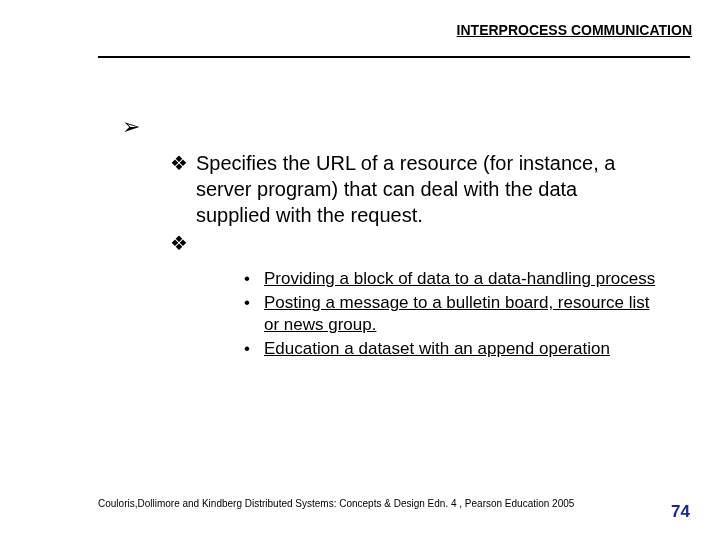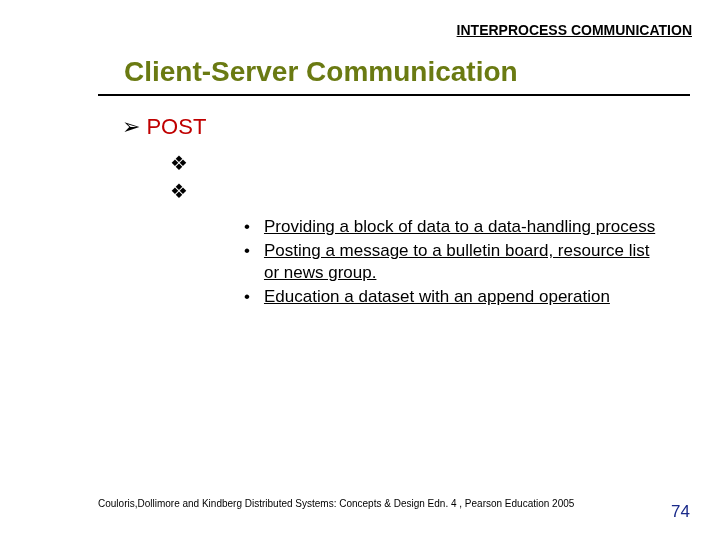--- a/index.html
+++ b/index.html
@@ -104,44 +104,43 @@
     position: absolute;
     bottom: 31px;
     left: 98px;
     font-size: 10px;
   }
   .page-num {
     position: absolute;
     bottom: 18px;
     right: 30px;
     font-size: 17px;
-    font-weight: normal;
+    font-weight: bold;
     color: #1a2a8a;
   }
 </style>
 </head>
 <body>
 
 <div class="header-right">INTERPROCESS COMMUNICATION</div>
 
 <div class="title-wrap">
-  <h1 class="title">Client-Server Communication</h1>
   <hr class="title-rule">
 </div>
 
 <div class="content">
 
   <div class="l1">
     <span class="bullet">➢</span>
-    <span class="text">POST</span>
   </div>
 
   <div class="l2-group">
     <div class="l2">
       <span class="bullet">❖</span>
+      <span class="text">Specifies the URL of a resource (for instance, a server program) that can deal with the data supplied with the request.</span>
     </div>
     <div class="l2">
       <span class="bullet">❖</span>
     </div>
 
     <div class="l3-group">
       <div class="l3">
         <span class="bullet">•</span>
         <span class="text">Providing a block of data to a data-handling process</span>
       </div>

